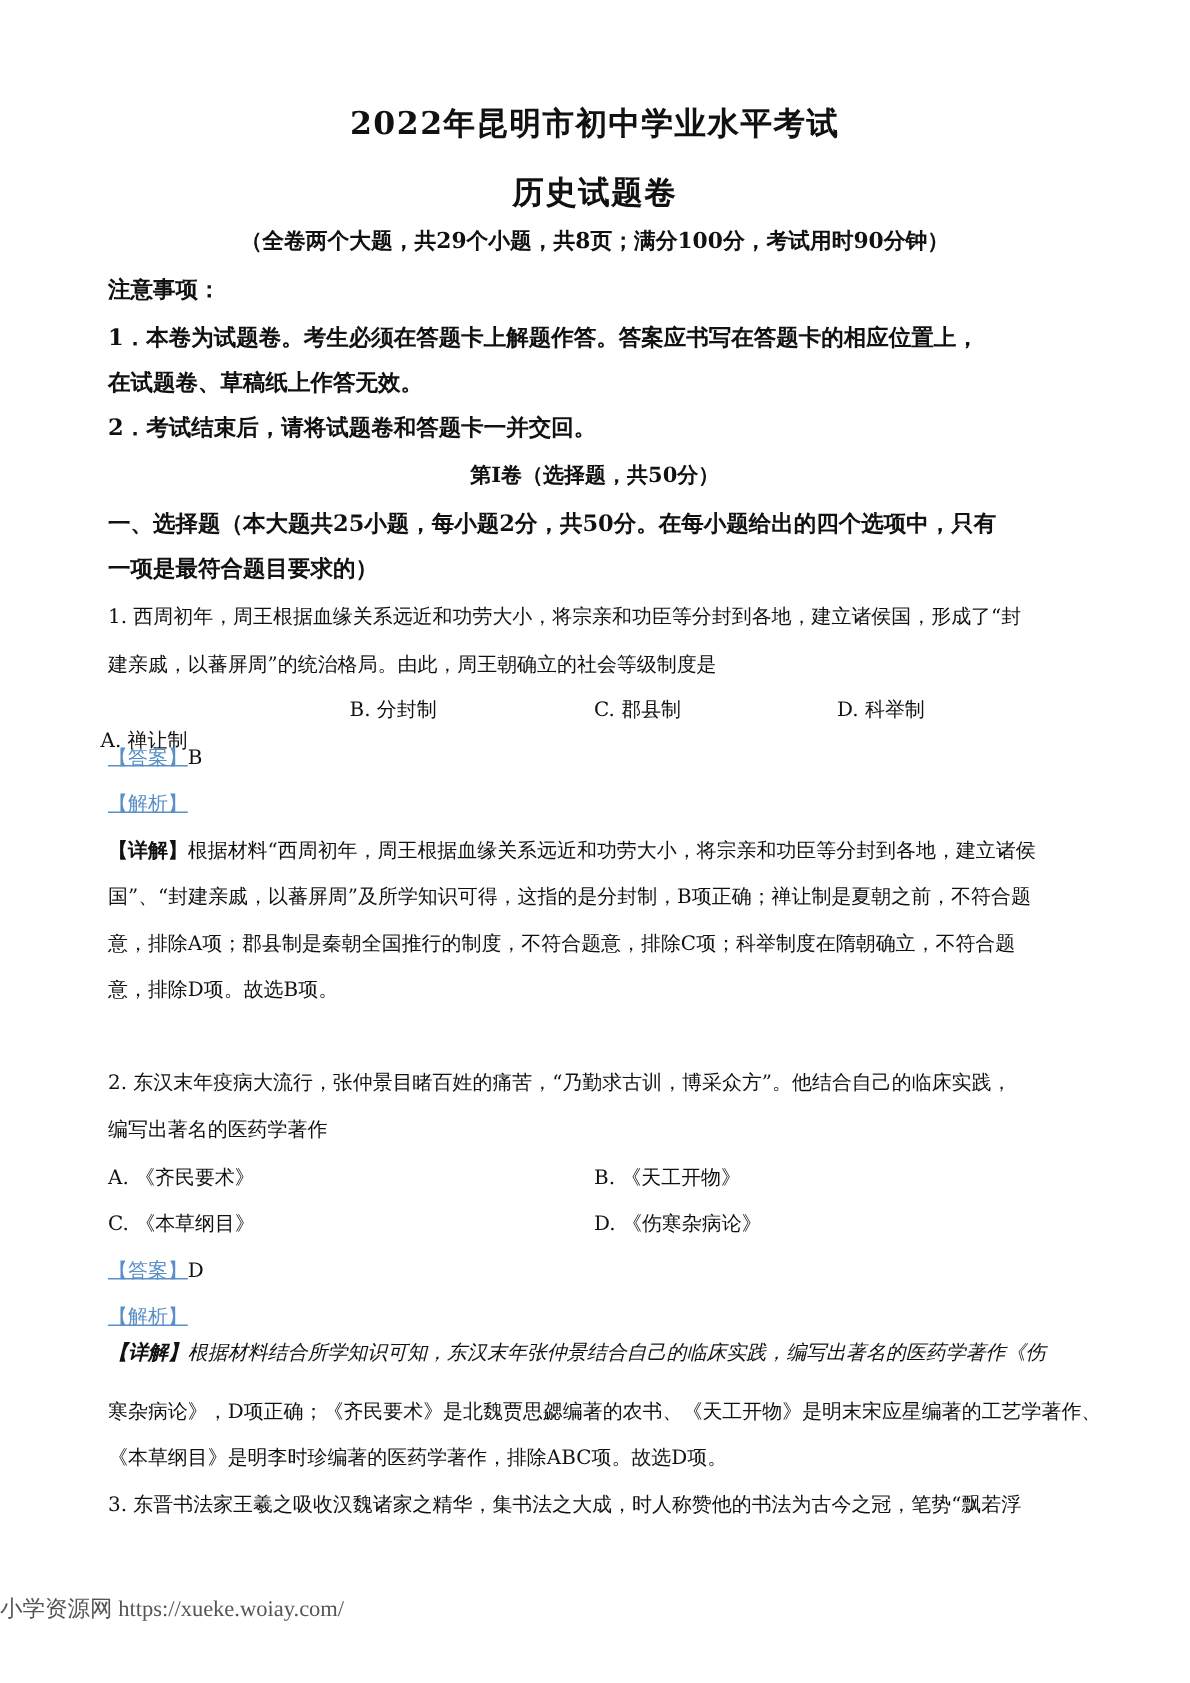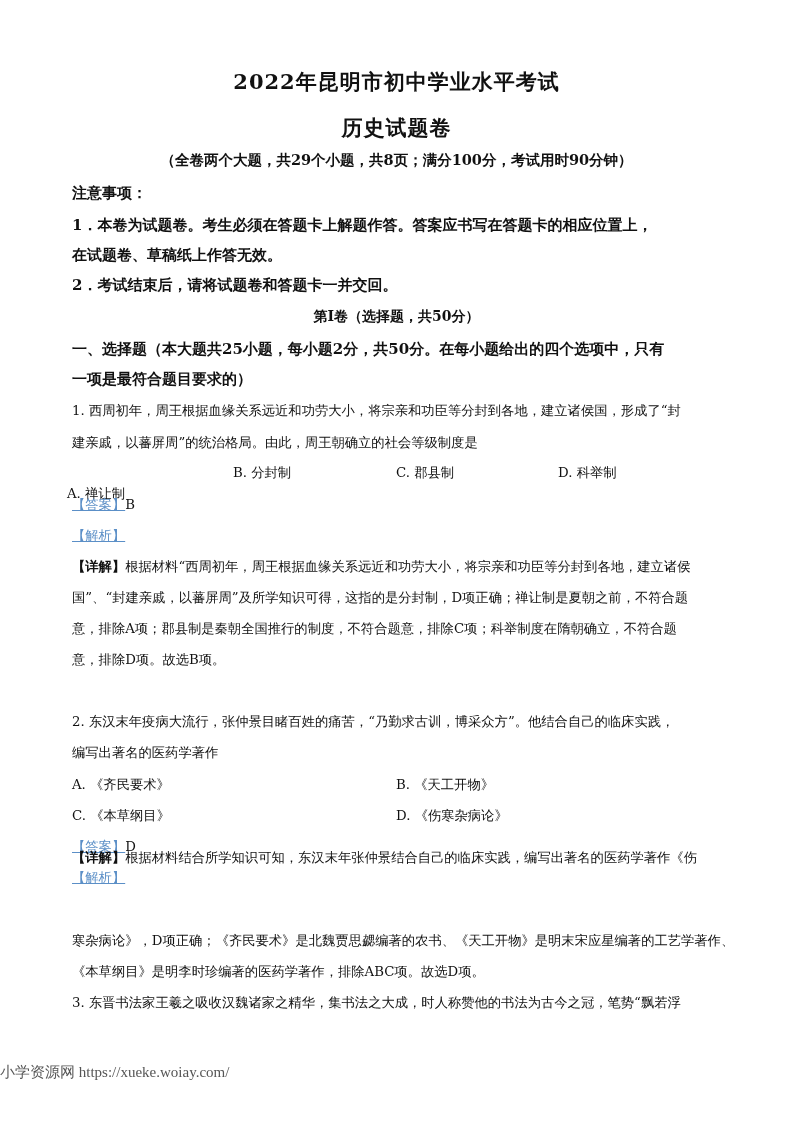--- a/index.html
+++ b/index.html
@@ -51,38 +51,38 @@
 
   <div class="line body13" style="top:496px;">
     <span class="tag">【答案】</span><span class="ans">B</span>
   </div>
   <div class="line body13" style="top:527px;">
     <span class="tag">【解析】</span>
   </div>
   <div class="line body13" style="top:558px;">
     <span class="tagblack">【详解】</span><span>根据材料“西周初年，周王根据血缘关系远近和功劳大小，将宗亲和功臣等分封到各地，建立诸侯</span>
   </div>
-  <div class="line body13" style="top:589px;">国”、“封建亲戚，以蕃屏周”及所学知识可得，这指的是分封制，D项正确；禅让制是夏朝之前，不符合题</div>
+  <div class="line body13" style="top:589px;">国”、“封建亲戚，以蕃屏周”及所学知识可得，这指的是分封制，B项正确；禅让制是夏朝之前，不符合题</div>
   <div class="line body13" style="top:620px;">意，排除A项；郡县制是秦朝全国推行的制度，不符合题意，排除C项；科举制度在隋朝确立，不符合题</div>
   <div class="line body13" style="top:651px;">意，排除D项。故选B项。</div>
 
   <div class="line body13" style="top:713px;">2. 东汉末年疫病大流行，张仲景目睹百姓的痛苦，“乃勤求古训，博采众方”。他结合自己的临床实践，</div>
   <div class="line body13" style="top:744px;">编写出著名的医药学著作</div>
   <div class="opt" style="top:776px; left:72px;">A. 《齐民要术》</div>
   <div class="opt" style="top:776px; left:396px;">B. 《天工开物》</div>
   <div class="opt" style="top:807px; left:72px;">C. 《本草纲目》</div>
   <div class="opt" style="top:807px; left:396px;">D. 《伤寒杂病论》</div>
 
   <div class="line body13" style="top:838px;">
     <span class="tag">【答案】</span><span class="ans">D</span>
   </div>
   <div class="line body13" style="top:869px;">
     <span class="tag">【解析】</span>
   </div>
-  <div class="line body13" style="top:849px;">
+  <div class="line body13" style="top:893px;font-style:italic;">
     <span class="tagblack">【详解】</span><span>根据材料结合所学知识可知，东汉末年张仲景结合自己的临床实践，编写出著名的医药学著作《伤</span>
   </div>
   <div class="line body13" style="top:932px;">寒杂病论》，D项正确；《齐民要术》是北魏贾思勰编著的农书、《天工开物》是明末宋应星编著的工艺学著作、</div>
   <div class="line body13" style="top:963px;">《本草纲目》是明李时珍编著的医药学著作，排除ABC项。故选D项。</div>
 
   <div class="line body13" style="top:994px;">3. 东晋书法家王羲之吸收汉魏诸家之精华，集书法之大成，时人称赞他的书法为古今之冠，笔势“飘若浮</div>
 
   <div class="footer">小学资源网 https://xueke.woiay.com/</div>
 </div>
 

